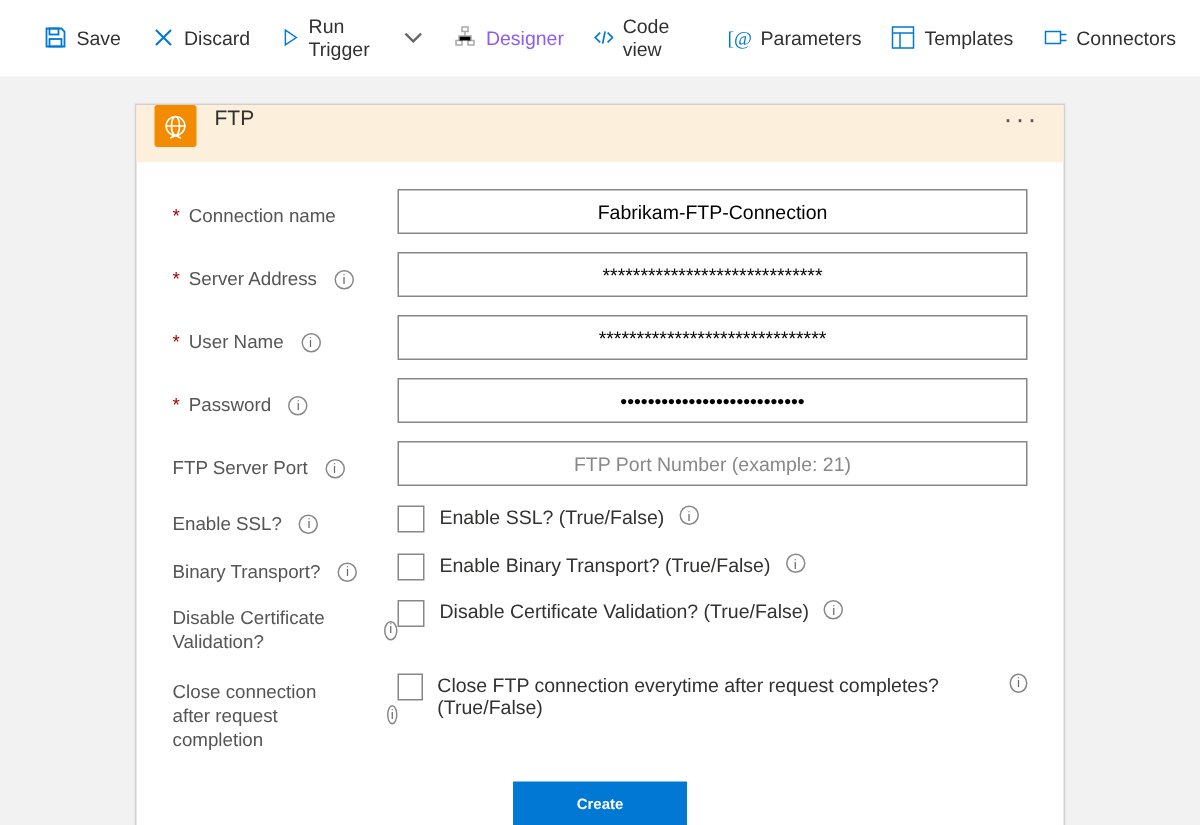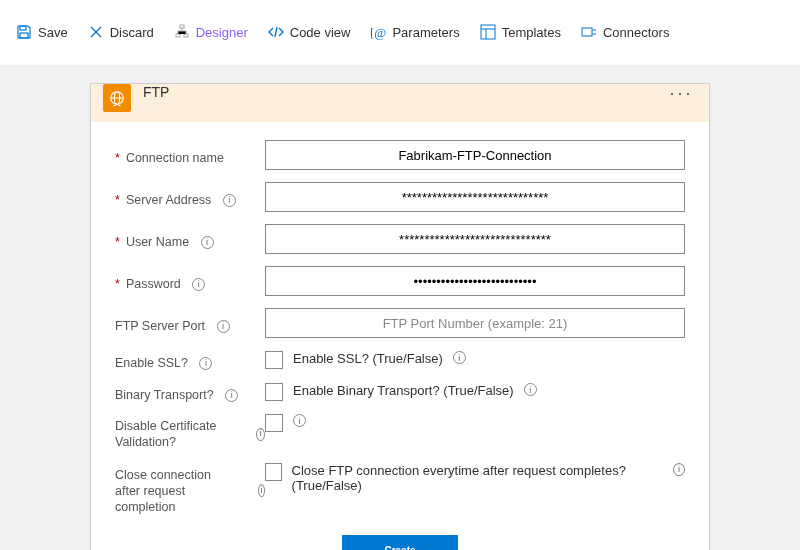--- a/index.html
+++ b/index.html
@@ -1,18 +1,18 @@
 <!DOCTYPE html>
 <html><head>
 <meta charset="utf-8">
 <style>
   * { box-sizing: border-box; margin: 0; padding: 0; }
   body { font-family: "Segoe UI", Arial, sans-serif; font-size: 13px; color: #323130; background: #fff; width: 800px; }
   
-  .toolbar { display: flex; align-items: center; gap: 4px; padding: 20px 8px; background: #fff; border-bottom: 1px solid #fff; }
+  .toolbar { display: flex; align-items: center; gap: 4px; padding: 6px 8px; background: #fff; border-bottom: 1px solid #fff; margin-left: 13px; }
   .tb-btn { display: flex; align-items: center; gap: 6px; padding: 4px 8px; cursor: pointer; font-size: 13px; color: #323130; }
   .tb-btn.disabled { color: #8b5cf6; }
   .tb-btn svg { width: 16px; height: 16px; }
   .dd-caret { margin-left: 2px; }
   
   .canvas { background: #f2f2f3; padding: 18px 0 30px; }
   .card { width: 620px; margin: 0 auto; background: #fff; border: 1px solid #d0d0d0; box-shadow: 0 1px 3px rgba(0,0,0,0.06); }
   .card-header { display: flex; background: #fcefdc; height: 38px; padding: 0 12px; }
   .card-icon { width: 28px; height: 28px; background: #f38b00; border-radius: 2px; display: flex; align-items: center; justify-content: center; }
   .card-icon svg { width: 18px; height: 18px; }
@@ -50,20 +50,29 @@
         <rect x="4" y="2" width="6" height="4" fill="none" stroke="#0078d4" stroke-width="1.2"></rect>
         <rect x="4" y="9" width="8" height="5" fill="none" stroke="#0078d4" stroke-width="1.2"></rect>
       </svg>
     <span>Save</span>
   </div>
   <div class="tb-btn">
     <svg viewBox="0 0 16 16">
         <path stroke="#0078d4" stroke-width="1.4" d="M3 3l10 10M13 3L3 13"></path>
       </svg>
     <span>Discard</span>
+  </div>
+  <div class="tb-btn">
+    <svg viewBox="0 0 16 16">
+        <path fill="none" stroke="#0078d4" stroke-width="1.2" d="M4 2l9 6-9 6z"></path>
+      </svg>
+    <span>Run Trigger</span>
+    <svg class="dd-caret" width="10" height="10" viewBox="0 0 10 10">
+        <path fill="none" stroke="#666" stroke-width="1.2" d="M1 3l4 4 4-4"></path>
+      </svg>
   </div>
   <div class="tb-btn disabled">
     <svg viewBox="0 0 16 16">
         <rect x="6" y="1" width="4" height="3" fill="none" stroke="#a9a9a9"></rect>
         <rect x="2" y="10" width="4" height="3" fill="none" stroke="#a9a9a9"></rect>
         <rect x="10" y="10" width="4" height="3" fill="none" stroke="#a9a9a9"></rect>
         <path stroke="#a9a9a9" d="M8 4v3M4 10V7h8v3"></path>
       </svg>
     <span>Designer</span>
   </div>
@@ -155,20 +164,21 @@
           <div class="checkbox"></div>
           <span class="check-label">Enable Binary Transport? (True/False)</span>
           <span class="info-icon">i</span>
         </div>
       </div>
 
       <div class="form-row top">
         <div class="label-col label-multi"><span>Disable Certificate Validation?</span>&nbsp;<span class="info-icon">i</span></div>
         <div class="field-col check-row">
           <div class="checkbox"></div>
+          <span class="check-label">Disable Certificate Validation? (True/False)</span>
           <span class="info-icon">i</span>
         </div>
       </div>
 
       <div class="form-row top">
         <div class="label-col label-multi"><span>Close connection after request completion</span>&nbsp;<span class="info-icon">i</span></div>
         <div class="field-col check-row">
           <div class="checkbox"></div>
           <span class="check-label">Close FTP connection everytime after request completes? (True/False)</span>
           <span class="info-icon">i</span>

